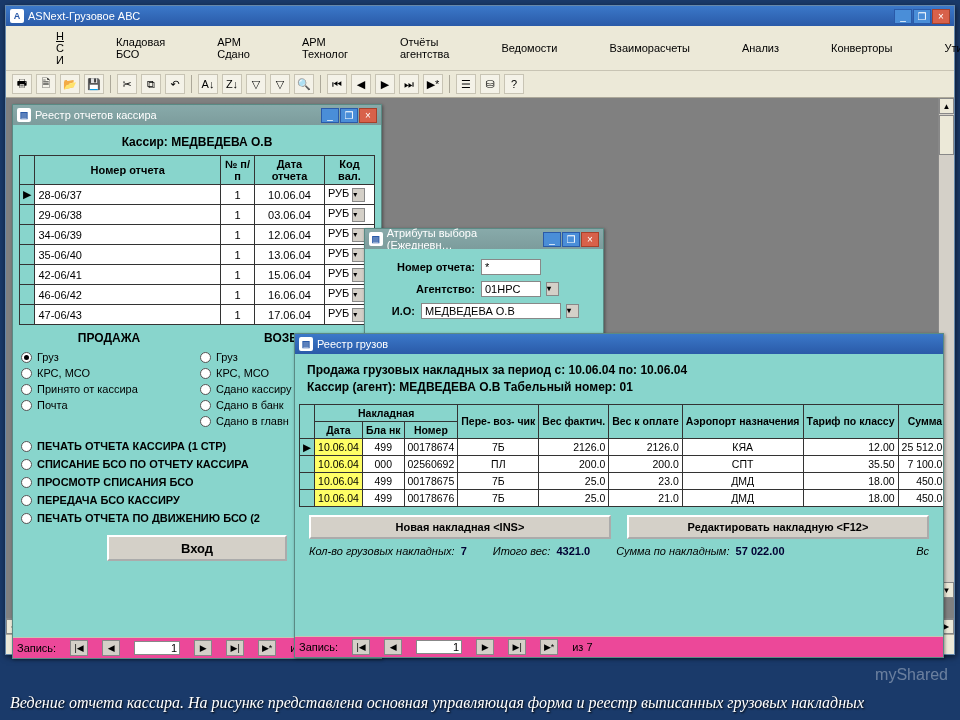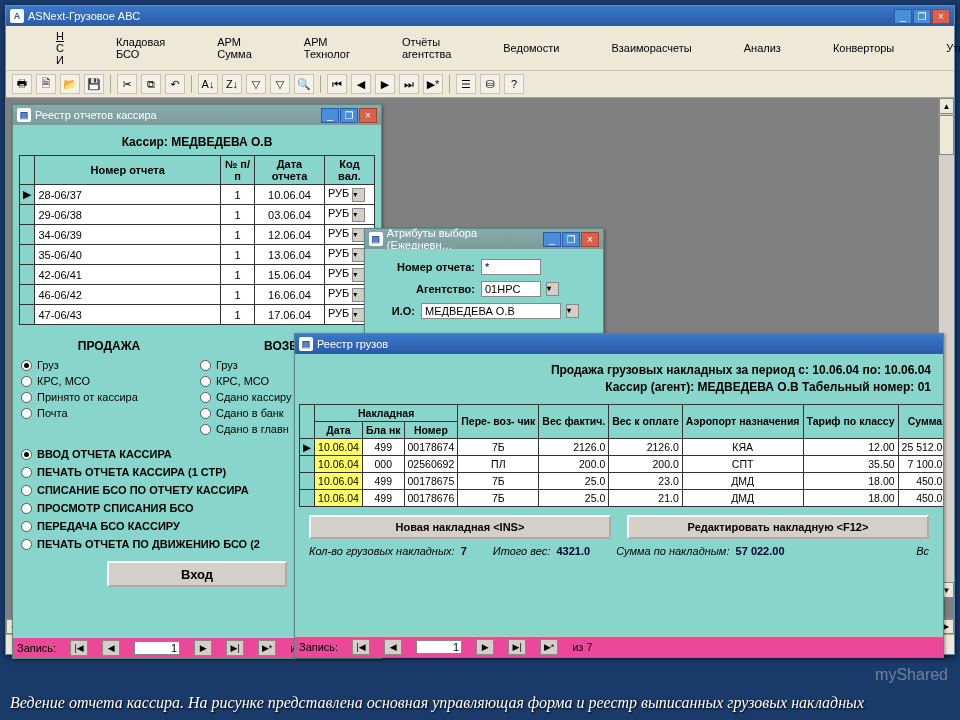--- a/index.html
+++ b/index.html
@@ -31,40 +31,40 @@
   .child .body { flex:1; background:#88d5cc; padding:4px 6px; overflow:hidden; position:relative; }
   .cashier-title { text-align:center; font-weight:bold; font-size:12px; padding:6px 0; }
   table.grid { border-collapse:collapse; width:100%; background:#fff; }
   table.grid th, table.grid td { border:1px solid #333; font-size:11px; padding:2px 3px; text-align:center; background:#88d5cc; }
   table.grid th { font-weight:bold; }
   table.grid td.white { background:#fff; }
   .row-ptr { width:14px; text-align:center; }
   .dd { display:inline-block; width:13px; height:14px; background:#d4d0c8; border:1px solid #888; font-size:8px; line-height:12px; }
 
   .section-heads { display:flex; font-weight:bold; font-size:12px; margin:6px 2px 2px 2px; }
-  .section-heads div { flex:1; text-align:center;margin-top:8px; }
+  .section-heads div { flex:1; text-align:center; }
   .radio-cols { display:flex; gap:6px; background:#88d5cc; padding:4px 2px; }
   .radio-cols .col { flex:1; display:flex; flex-direction:column; gap:4px; }
   .rad { display:flex; gap:5px; align-items:center; }
   .rad .dot { width:11px; height:11px; border-radius:50%; border:1px solid #555; background:#fff; display:flex; align-items:center; justify-content:center;}
   .rad .dot.on::after{content:"";width:5px;height:5px;border-radius:50%;background:#000;}
   .op-list { margin-top:6px; background:#88d5cc; }
   .op-list .rad { padding:3px 2px; font-weight:bold; }
   .enter-btn { display:block; margin:8px auto 4px auto; width:180px; height:26px; background:#d4d0c8; border:2px outset #fff; font-weight:bold; font-size:13px; cursor:pointer; }
 
   .recnav { background:#ec4899; padding:2px 4px; display:flex; align-items:center; gap:14px; font-size:11px; border-top:1px solid #c8c4b4;}
   .recnav .nb { width:18px; height:16px; border:1px solid #888; background:#d4d0c8; display:inline-flex; align-items:center; justify-content:center; font-size:9px; cursor:pointer;}
   .recnav input { width:46px; text-align:right; font-size:11px; border:1px solid #888; padding:0 2px;}
 
   .attr-row { display:flex; align-items:center; gap:6px; margin:6px 4px; font-weight:bold; font-size:11px; }
   .attr-row label { width:100px; text-align:right; }
   .attr-row .fld { background:#fff; border:1px solid #888; padding:1px 3px; font-weight:normal; min-width:60px; }
   .attr-row .dd2 { margin-left:-1px; }
 
-  .cargo-head { text-align:right; font-weight:bold; font-size:12px; padding:6px 8px; line-height:1.4; }
+  .cargo-head { text-align:left; font-weight:bold; font-size:12px; padding:6px 8px; line-height:1.4; }
   table.cargo { border-collapse:collapse; background:#fff; margin:2px 0 0 0; }
   table.cargo th, table.cargo td { border:1px solid #333; font-size:10.5px; padding:2px 3px; background:#88d5cc; white-space:nowrap; }
   table.cargo th { font-weight:bold; }
   table.cargo td.w { background:#fff; text-align:right;}
   table.cargo td.wc { background:#fff; text-align:center;}
   table.cargo td.y { background:#ffff66; text-align:center;}
   .cargo-btns { display:flex; gap:16px; padding:8px 10px 2px 10px; }
   .cargo-btns button { flex:1; height:24px; background:#d4d0c8; border:2px outset #fff; font-weight:bold; font-size:11px; cursor:pointer;}
   .cargo-totals { display:flex; gap:26px; padding:4px 10px; font-size:11px; align-items:center;}
   .cargo-totals b{ color:#003;}
@@ -88,21 +88,21 @@
     <span>ASNext-Грузовое АВС</span>
     <div class="winbtns">
       <span>_</span>
       <span>❐</span>
       <span class="close">×</span>
     </div>
   </div>
   <div class="menubar">
     <span class="m"><u>Н</u> С И</span>
     <span class="m">Кладовая БСО</span>
-    <span class="m">АРМ Сумма</span>
+    <span class="m">АРМ Сдано</span>
     <span class="m">АРМ Технолог</span>
     <span class="m">Отчёты агентства</span>
     <span class="m">Ведомости</span>
     <span class="m">Взаиморасчеты</span>
     <span class="m">Анализ</span>
     <span class="m">Конверторы</span>
     <span class="m">Утилиты</span>
     <span class="ask"><input placeholder="Введите вопрос" style=""><span class="dd">▾</span></span>
   </div>
   <div class="toolbar">
@@ -250,24 +250,20 @@
                 <span>Сдано в банк</span>
               </div>
               <div class="rad">
                 <span class="dot "></span>
                 <span>Сдано в главн</span>
               </div>
             </div>
         </div>
         <div class="op-list" id="op-list">
             <div class="rad">
-              <span class="dot on"></span>
-              <span>ВВОД ОТЧЕТА КАССИРА</span>
-            </div>
-            <div class="rad">
               <span class="dot "></span>
               <span>ПЕЧАТЬ ОТЧЕТА КАССИРА (1 СТР)</span>
             </div>
             <div class="rad">
               <span class="dot "></span>
               <span>СПИСАНИЕ БСО ПО ОТЧЕТУ КАССИРА</span>
             </div>
             <div class="rad">
               <span class="dot "></span>
               <span>ПРОСМОТР СПИСАНИЯ БСО</span>

